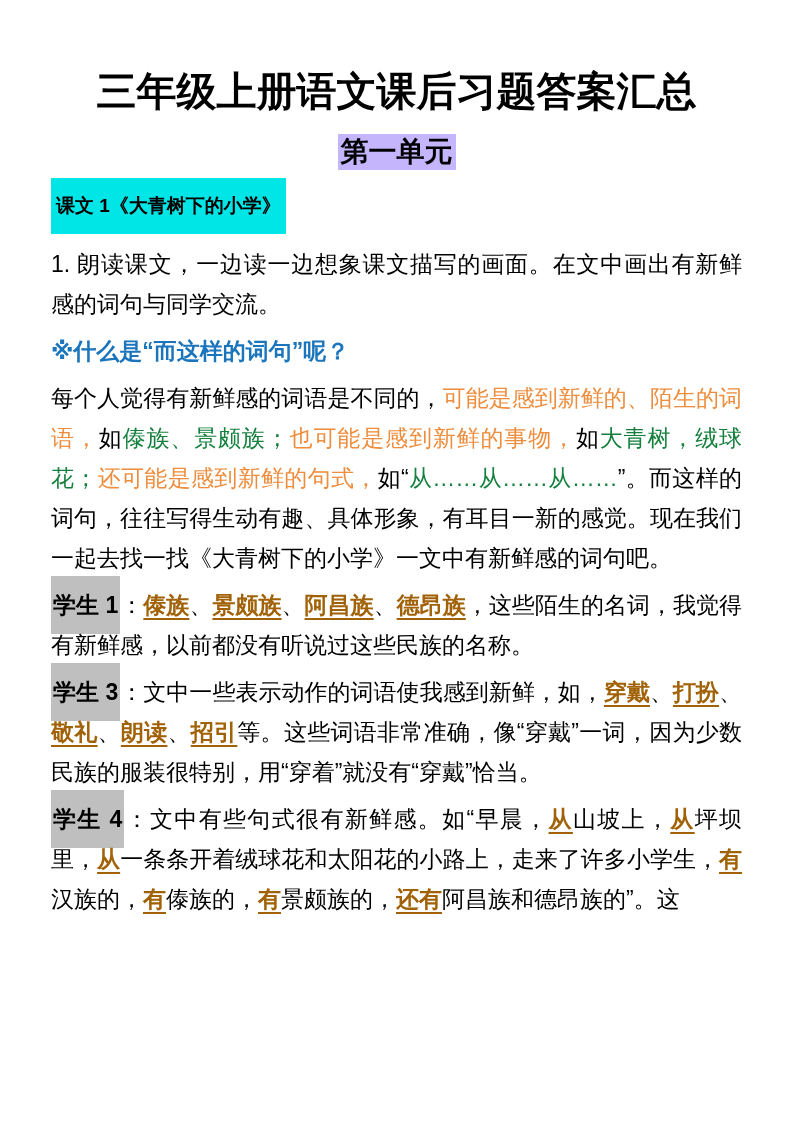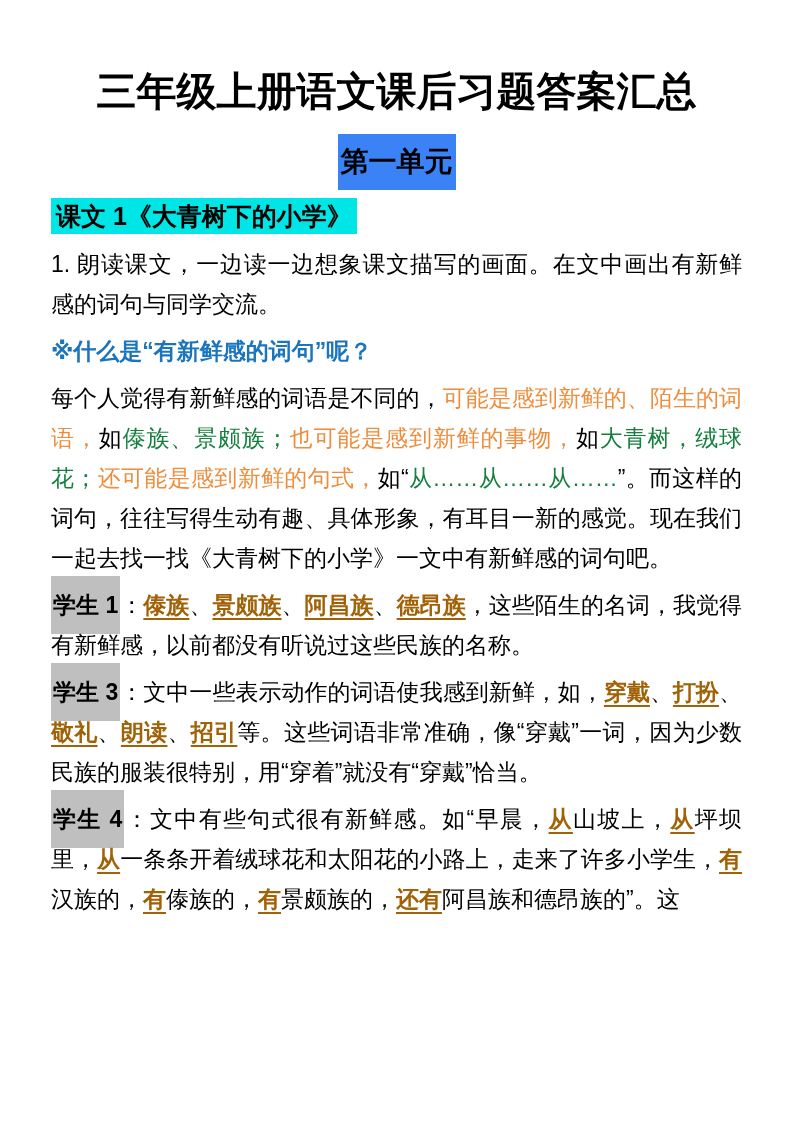--- a/index.html
+++ b/index.html
@@ -29,37 +29,37 @@
     margin: 0 0 18px 0;
     letter-spacing: 0px;
     white-space: nowrap;
   }
   .unit-row {
     text-align: center;
     margin: 0 0 8px 0;
   }
   .unit-chip {
     display: inline-block;
-    background: #3b82f6;
+    background: #c4b5fd;
     font-size: 28px;
     line-height: 34px;
     font-weight: bold;
-    padding: 11px 3px;
+    padding: 1px 3px;
   }
   .lesson-row {
     text-align: left;
     margin: 0 0 10px 0;
   }
   .lesson-chip {
     display: inline-block;
     background: #00e5e5;
-    font-size: 25px;
+    font-size: 19px;
     line-height: 32px;
     font-weight: bold;
-    padding: 2px 5px;
+    padding: 12px 5px;
   }
   .para {
     font-size: 23px;
     line-height: 40px;
     text-align: justify;
     margin: 0 0 7px 0;
     color: #000;
   }
   .s-plain  { color: #000000; }
   .s-blue   { color: #1b75bc; font-weight: bold; }
@@ -88,20 +88,20 @@
   <div class="unit-row">
     <span class="unit-chip">第一单元</span>
   </div>
 
   <div class="lesson-row">
     <span class="lesson-chip">课文 1《大青树下的小学》</span>
   </div>
 
   <div>
       <p class="para"><span class="s-plain">1. 朗读课文，一边读一边想象课文描写的画面。在文中画出有新鲜感的词句与同学交流。</span></p>
-      <p class="para"><span class="s-blue">※什么是“有新鲜感的词句”呢？</span></p>
+      <p class="para"><span class="s-blue">※什么是“而这样的词句”呢？</span></p>
       <p class="para"><span class="s-plain">每个人觉得有新鲜感的词语是不同的，</span><span class="s-orange">可能是感到新鲜的、陌生的词语，</span><span class="s-plain">如</span><span class="s-green">傣族、景颇族；</span><span class="s-orange">也可能是感到新鲜的事物，</span><span class="s-plain">如</span><span class="s-green">大青树，绒球花；</span><span class="s-orange">还可能是感到新鲜的句式，</span><span class="s-plain">如“</span><span class="s-green">从……从……从……</span><span class="s-plain">”。而这样的词句，往往写得生动有趣、具体形象，有耳目一新的感觉。现在我们一起去找一找《大青树下的小学》一文中有新鲜感的词句吧。</span></p>
       <p class="para"><span class="s-label">学生 1</span><span class="s-plain">：</span><span class="s-red">傣族</span><span class="s-plain">、</span><span class="s-red">景颇族</span><span class="s-plain">、</span><span class="s-red">阿昌族</span><span class="s-plain">、</span><span class="s-red">德昂族</span><span class="s-plain">，这些陌生的名词，我觉得有新鲜感，以前都没有听说过这些民族的名称。</span></p>
       <p class="para"><span class="s-label">学生 3</span><span class="s-plain">：文中一些表示动作的词语使我感到新鲜，如，</span><span class="s-red">穿戴</span><span class="s-plain">、</span><span class="s-red">打扮</span><span class="s-plain">、</span><span class="s-red">敬礼</span><span class="s-plain">、</span><span class="s-red">朗读</span><span class="s-plain">、</span><span class="s-red">招引</span><span class="s-plain">等。这些词语非常准确，像“穿戴”一词，因为少数民族的服装很特别，用“穿着”就没有“穿戴”恰当。</span></p>
       <p class="para"><span class="s-label">学生 4</span><span class="s-plain">：文中有些句式很有新鲜感。如“早晨，</span><span class="s-red">从</span><span class="s-plain">山坡上，</span><span class="s-red">从</span><span class="s-plain">坪坝里，</span><span class="s-red">从</span><span class="s-plain">一条条开着绒球花和太阳花的小路上，走来了许多小学生，</span><span class="s-red">有</span><span class="s-plain">汉族的，</span><span class="s-red">有</span><span class="s-plain">傣族的，</span><span class="s-red">有</span><span class="s-plain">景颇族的，</span><span class="s-red">还有</span><span class="s-plain">阿昌族和德昂族的”。这</span></p>
     </div>
 
 </div>
 
 </body></html>

